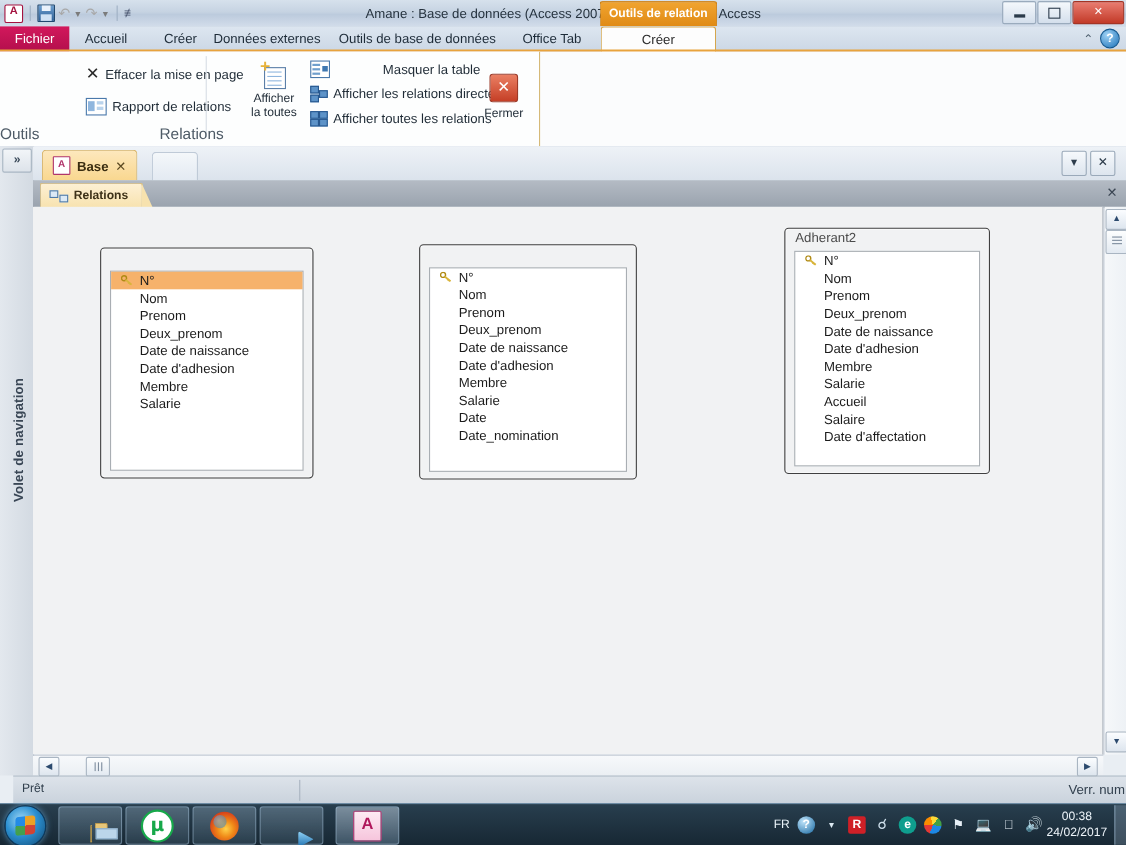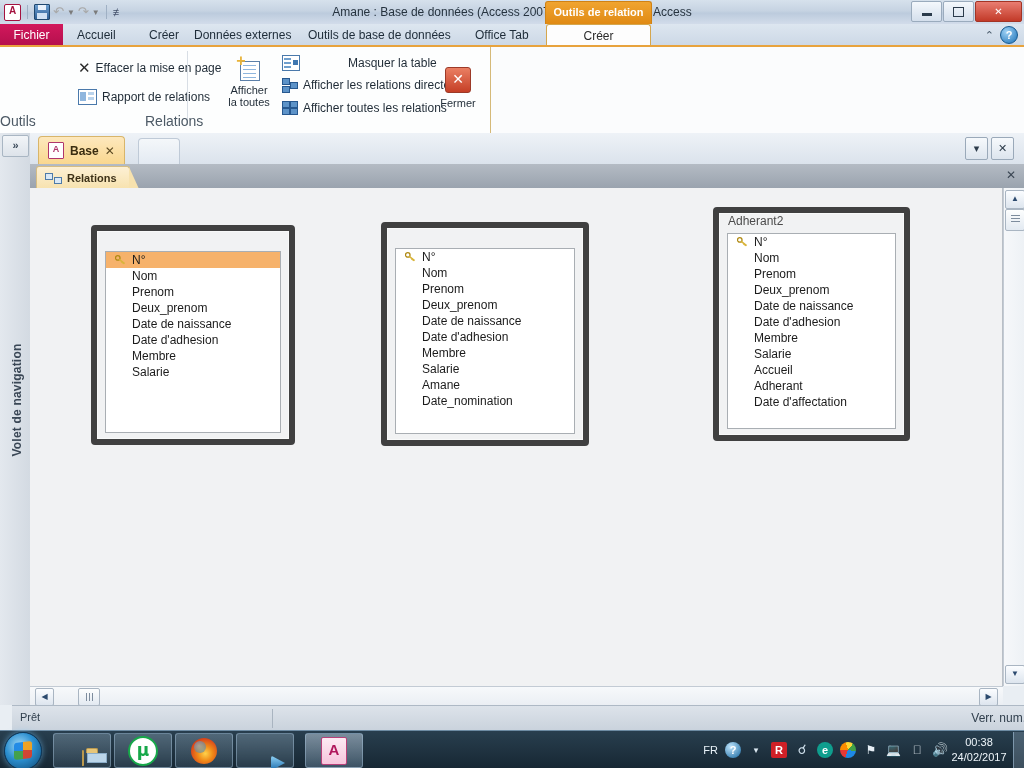--- a/index.html
+++ b/index.html
@@ -145,21 +145,21 @@
   .hscroll{position:absolute;left:30px;top:686px;width:973px;height:19px;
     background:linear-gradient(to bottom,#f7f9fb,#eaeef3);border-top:1px solid #c3cbd4;}
   .hbtn{position:absolute;top:1px;width:17px;height:16px;border:1px solid #a9b5c2;border-radius:2px;
     background:linear-gradient(to bottom,#fbfdff,#dde5ee);text-align:center;font-size:8px;color:#2c4a6e;line-height:15px;}
   .hthumb{position:absolute;left:48px;top:1px;width:20px;height:16px;border:1px solid #a9b5c2;border-radius:2px;
     background:linear-gradient(to bottom,#fdfefe,#e2e9f1);}
   .hthumb b{display:block;margin:4px auto 0 auto;width:1px;height:8px;background:#7d8c9d;
     box-shadow:3px 0 0 #7d8c9d,-3px 0 0 #7d8c9d;}
 
   
-  .tablebox{position:absolute;background:#f1f2f3;border:6px solid #404040;border-radius:4px;
+  .tablebox{position:absolute;background:#f1f2f3;border:1px solid #404040;border-radius:4px;
     box-shadow:0 0 0 1px rgba(255,255,255,.5) inset;}
   .tb-title{height:17px;line-height:17px;padding-left:9px;font-size:12px;color:#4b4b4b;}
   .tb-list{position:absolute;left:8px;right:8px;top:20px;bottom:6px;background:#fff;border:1px solid #a9aeb3;}
   .fld{height:16px;line-height:16px;padding-left:26px;font-size:12px;color:#1b1b1b;position:relative;}
   .fld.pk{background:#f6b26b;}
   .keyico{position:absolute;left:9px;top:3px;width:11px;height:10px;}
 
   
   .statusbar{position:absolute;left:0;top:705px;width:1024px;height:25px;
     background:linear-gradient(to bottom,#dde3ea,#c9d2dc);border-top:1px solid #aeb9c5;margin-left:12px;}
@@ -362,41 +362,41 @@
               <path d="M4.6 4.8 L10.5 9.6" stroke="#d9b53c" stroke-width="1.8" fill="none"></path>
               <path d="M8.3 7.2 L7.2 8.6 M9.6 8.3 L8.6 9.6" stroke="#d9b53c" stroke-width="1.5"></path>
             </svg><span>N°</span></div>
           <div class="fld"><span>Nom</span></div>
           <div class="fld"><span>Prenom</span></div>
           <div class="fld"><span>Deux_prenom</span></div>
           <div class="fld"><span>Date de naissance</span></div>
           <div class="fld"><span>Date d'adhesion</span></div>
           <div class="fld"><span>Membre</span></div>
           <div class="fld"><span>Salarie</span></div>
-          <div class="fld"><span>Amane</span></div>
+          <div class="fld"><span>Date</span></div>
           <div class="fld"><span>Date_nomination</span></div>
         </div>
       </div>
       <div class="tablebox" style="left: 683px; top: 19px; width: 185px; height: 222px;">
         <div class="tb-title">Adherant2</div>
         <div class="tb-list">
           <div class="fld"><svg class="keyico" viewBox="0 0 12 11">
               <circle cx="3" cy="3.2" r="2.5" fill="none" stroke="#b08a14" stroke-width="1.4"></circle>
               <path d="M4.6 4.8 L10.5 9.6" stroke="#d9b53c" stroke-width="1.8" fill="none"></path>
               <path d="M8.3 7.2 L7.2 8.6 M9.6 8.3 L8.6 9.6" stroke="#d9b53c" stroke-width="1.5"></path>
             </svg><span>N°</span></div>
           <div class="fld"><span>Nom</span></div>
           <div class="fld"><span>Prenom</span></div>
           <div class="fld"><span>Deux_prenom</span></div>
           <div class="fld"><span>Date de naissance</span></div>
           <div class="fld"><span>Date d'adhesion</span></div>
           <div class="fld"><span>Membre</span></div>
           <div class="fld"><span>Salarie</span></div>
           <div class="fld"><span>Accueil</span></div>
-          <div class="fld"><span>Adherant</span></div>
+          <div class="fld"><span>Salaire</span></div>
           <div class="fld"><span>Date d'affectation</span></div>
         </div>
       </div>
     </div>
 
   <div class="vscroll">
     <div class="sbtn" style="top:2px;">▲</div>
     <div class="sthumb" style="top:21px;">
         <b></b>
       </div>

